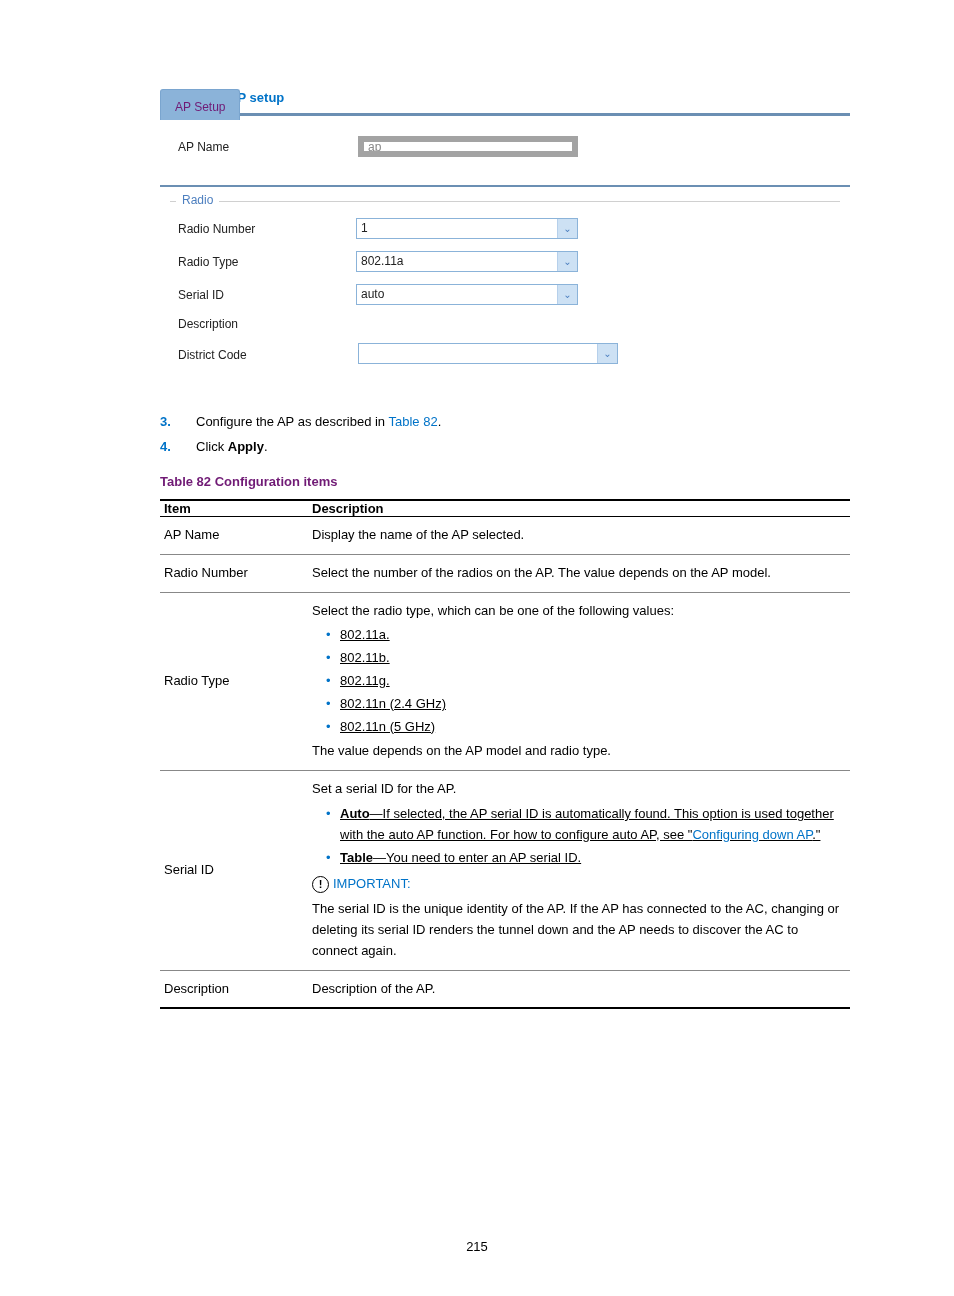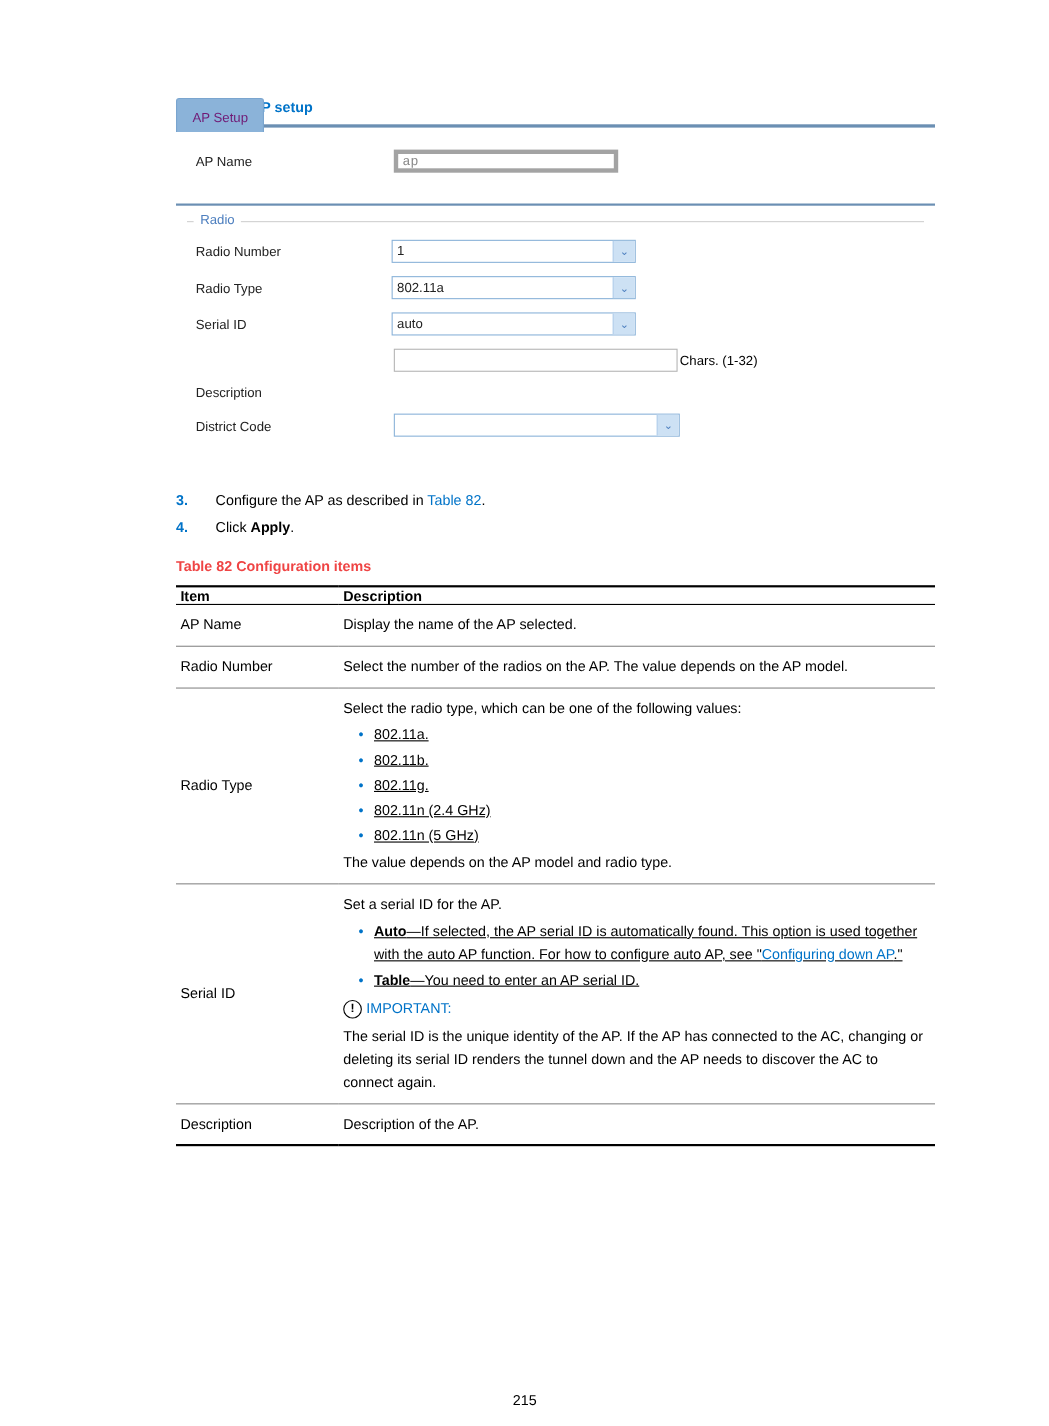--- a/index.html
+++ b/index.html
@@ -18,21 +18,21 @@
     box-sizing: border-box;
     position: relative;
   }
   .figure-caption {
     color: #0073C8;
     font-weight: bold;
     font-size: 13px;
     margin-bottom: 8px;
   }
   .table-caption {
-    color: #ef4444;
+    color: #701a75;
     font-weight: bold;
     font-size: 13px;
     margin-top: 20px;
     margin-bottom: 10px;
   }
 
   
   .ap-setup-box {
     border-top: 3px solid #6b8fb3;
     width: 690px;
@@ -64,29 +64,28 @@
     color: #222;
   }
   .form-label {
     width: 180px;
     flex-shrink: 0;
   }
   .form-control {
     flex-shrink: 0;
   }
   .text-input {
-    width: 204px;
+    width: 220px;
     height: 21px;
-    border: 4px solid #a3a3a3;
+    border: 6px solid #a3a3a3;
     padding: 0 4px;
     font-size: 12px;
     color: #888;
     box-sizing: border-box;
     background: #fff;
-    font-family: Liberation Mono, monospace;
   }
   .select-wrap {
     display: inline-flex;
     align-items: stretch;
     border: 1px solid #8bb3d9;
     height: 21px;
     box-sizing: border-box;
     background: #fff;
   }
   .select-value {
@@ -226,21 +225,21 @@
     border-radius: 50%;
     display: inline-flex;
     align-items: center;
     justify-content: center;
     font-size: 11px;
     font-weight: bold;
     color: #000;
   }
   .page-number {
     position: absolute;
-    bottom: 16px;
+    bottom: 42px;
     left: 0;
     width: 100%;
     text-align: center;
     font-size: 13px;
   }
   .bold { font-weight: bold; }
 </style>
 </head>
 <body>
 
@@ -289,27 +288,20 @@
         <div class="form-label">Serial ID</div>
         <div class="form-control">
           <span class="select-wrap">
             <span class="select-value">auto</span>
             <span class="select-arrow">⌄</span>
           </span>
         </div>
       </div>
     </div>
 
-    <div class="form-row" style="padding-left:18px;">
-      <div class="form-label"></div>
-      <div class="form-control" style="display:flex;align-items:center;">
-        <span class="plain-input"></span>
-        <span class="hint">Chars. (1-32)</span>
-      </div>
-    </div>
 
     <div class="form-row" style="padding-left:18px;">
       <div class="form-label">Description</div>
     </div>
 
     <div class="form-row" style="padding-left:18px;padding-bottom:10px;">
       <div class="form-label">District Code</div>
       <div class="form-control">
         <span class="select-wrap" style="width:260px">
           <span class="select-value" style="width:239px"></span>

